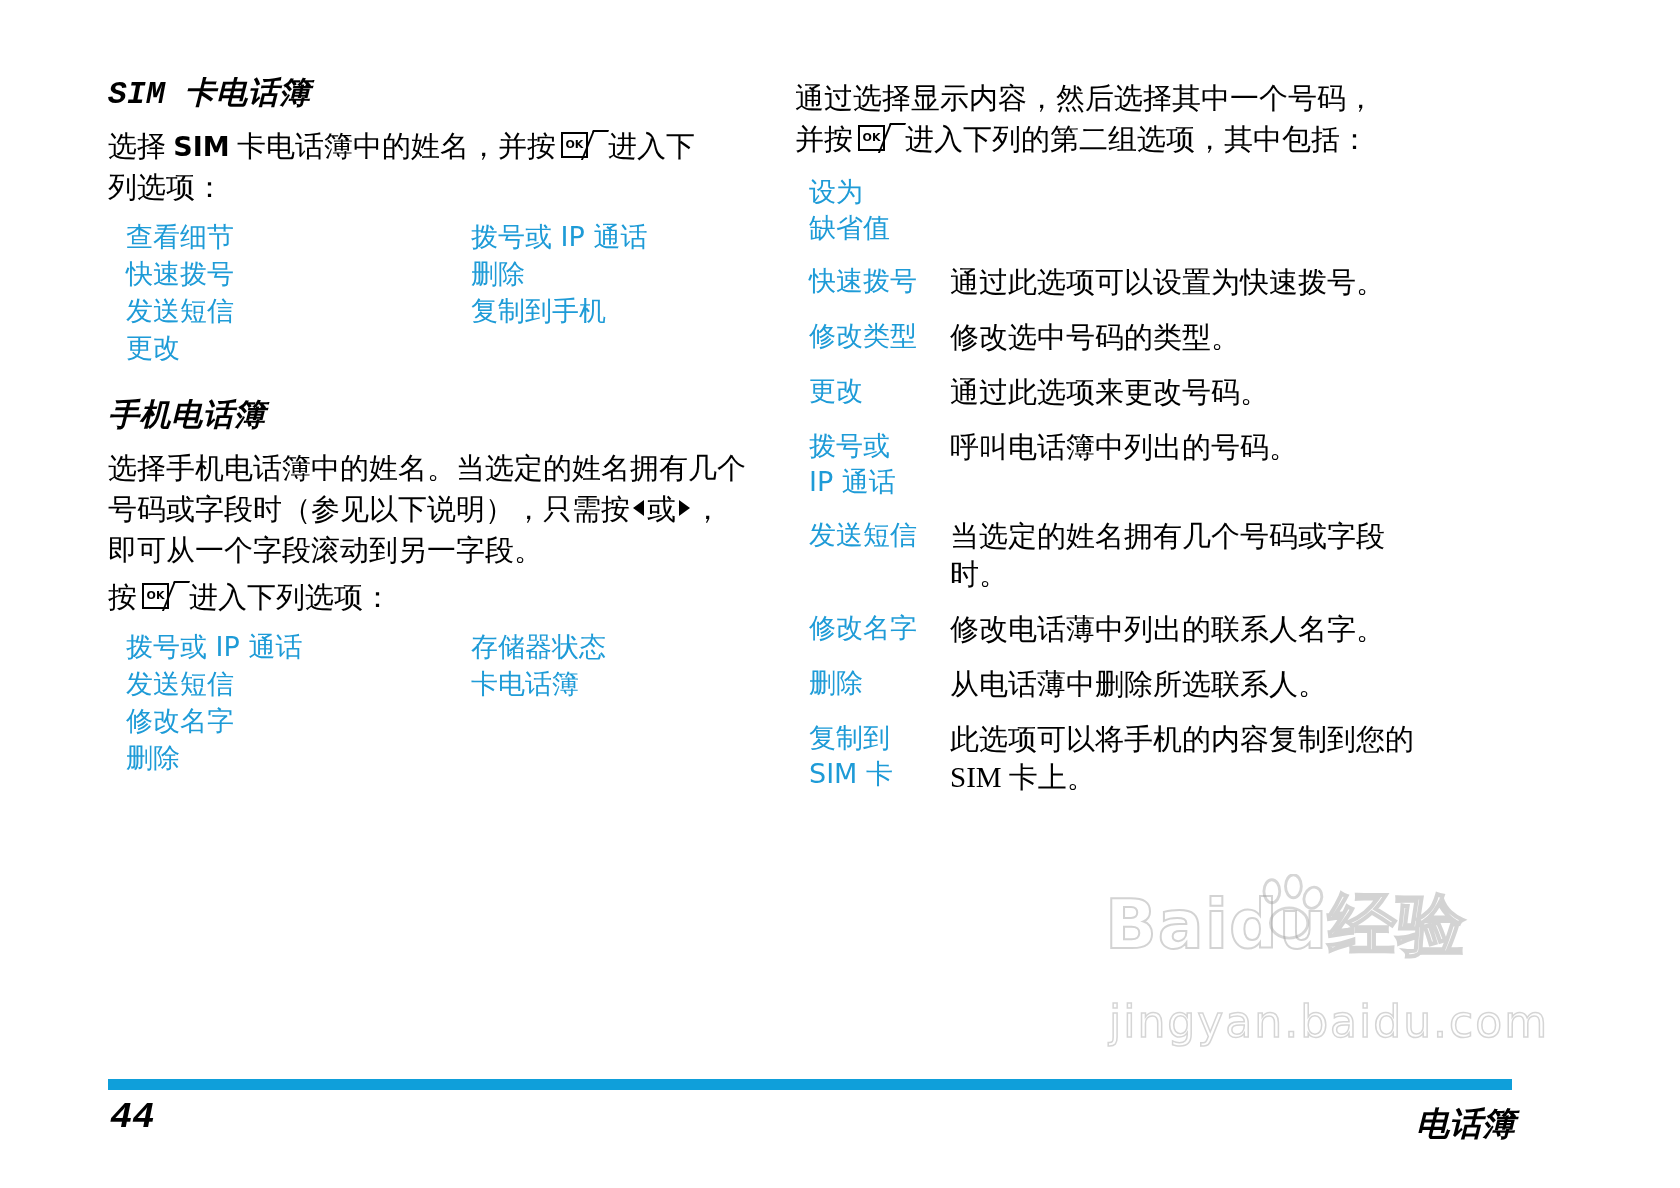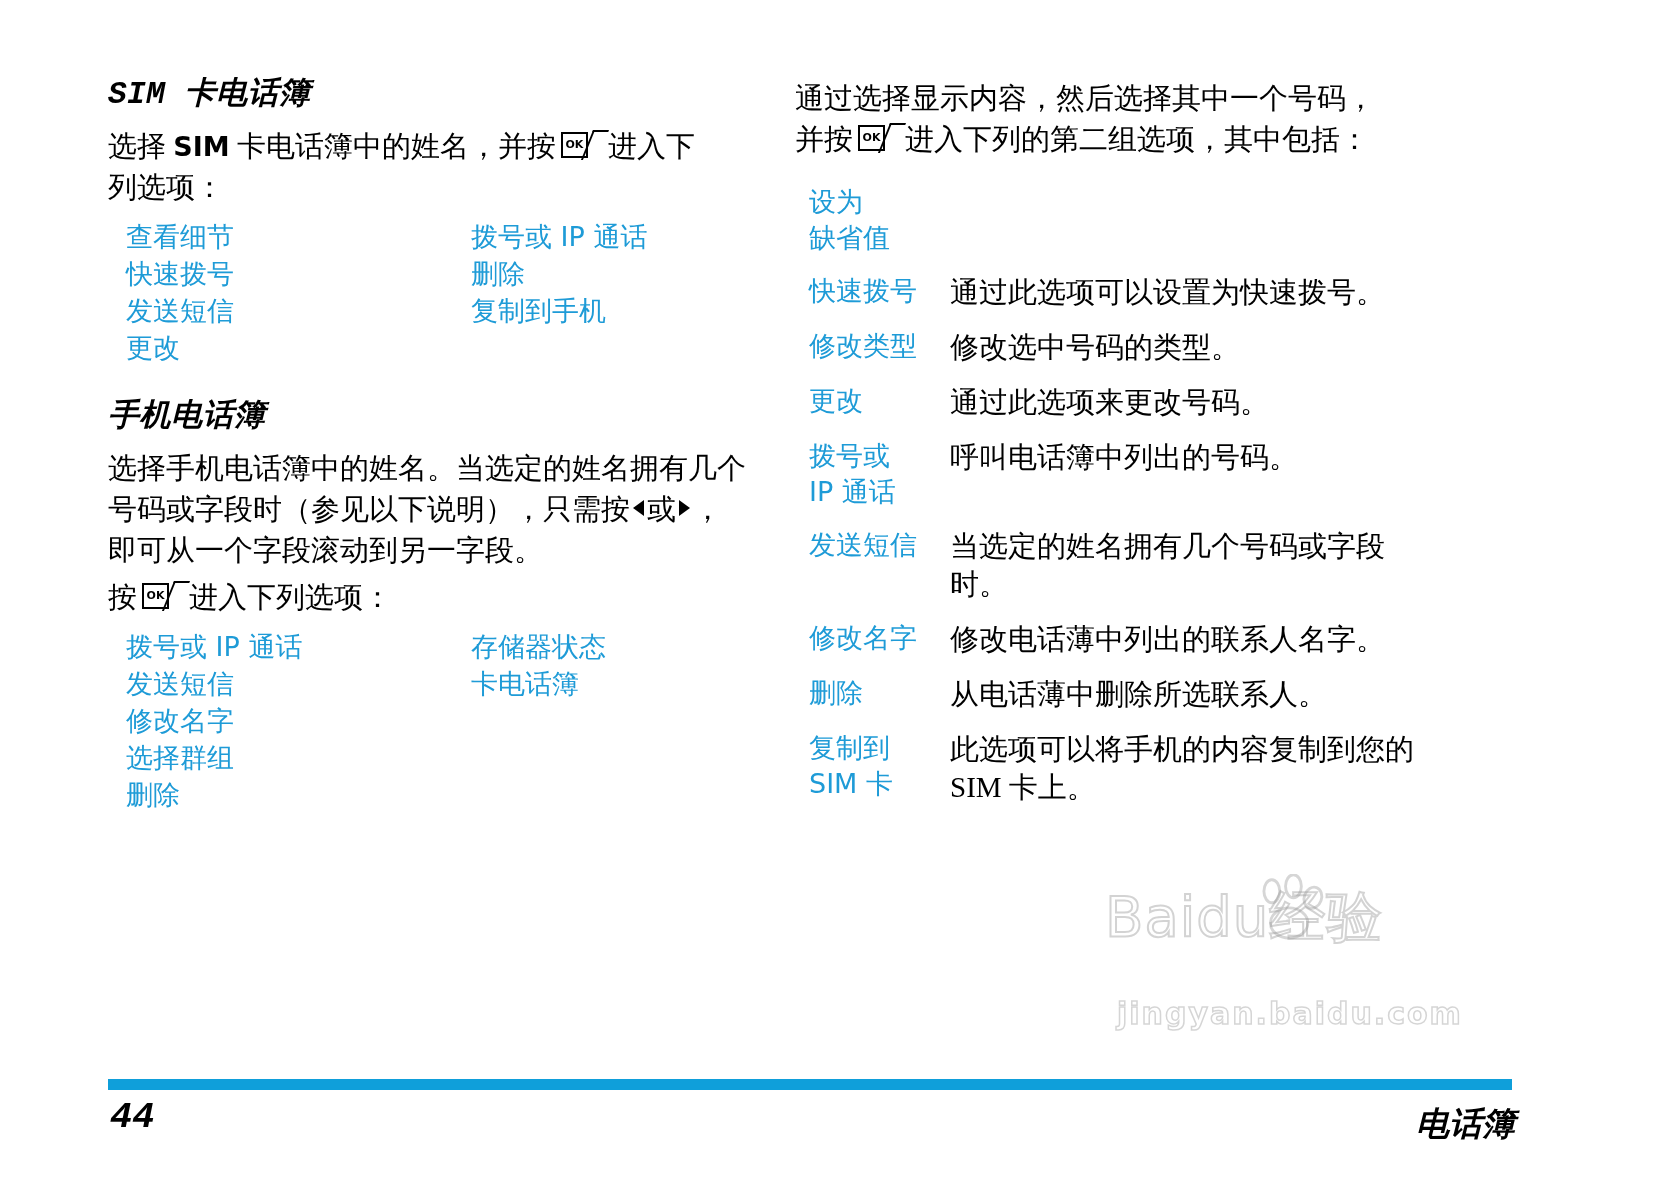--- a/index.html
+++ b/index.html
@@ -126,21 +126,21 @@
     font-family: "DejaVu Sans", sans-serif;
     font-size: 27px;
     line-height: 37px;
     color: #1e9bd7;
     white-space: nowrap;
   }
   .option-cell.c1 { width: 345px; }
   .option-cell.c2 { width: 275px; }
 
   
-  .def-list { margin-top: 24px; }
+  .def-list { margin-top: 14px; }
   .def-row {
     display: flex;
     margin-bottom: 17px;
   }
   .def-term {
     width: 155px;
     flex: 0 0 155px;
     font-family: "DejaVu Sans", sans-serif;
     font-size: 27px;
     line-height: 36px;
@@ -194,38 +194,37 @@
     top: 880px;
     width: 420px;
     height: 180px;
     pointer-events: none;
     user-select: none;
   }
   .wm-main {
     position: absolute;
     left: 0; top: 0;
     font-family: "DejaVu Sans", sans-serif;
-    font-weight: normal;
-    font-size: 56px;
+    font-weight: bold;
+    font-size: 68px;
     letter-spacing: 1px;
     color: rgba(255,255,255,0);
     -webkit-text-stroke: 2px rgba(150,150,150,0.42);
     white-space: nowrap;
   }
   .wm-sub {
     position: absolute;
-    left: 12px;
+    left: 4px;
     top: 116px;
     font-family: "DejaVu Sans", sans-serif;
-    font-size: 30px;
+    font-size: 44px;
     letter-spacing: 2px;
     color: rgba(255,255,255,0);
     -webkit-text-stroke: 1.5px rgba(150,150,150,0.40);
     white-space: nowrap;
-    font-weight: bold;
   }
   .wm-paw {
     position: absolute;
     left: 148px;
     top: -6px;
     width: 78px;
     height: 72px;
     opacity: 0.40;
   }
 </style>
@@ -276,24 +275,20 @@
       <div class="option-row">
         <div class="option-cell c1">拨号或 IP 通话</div>
         <div class="option-cell c2">存储器状态</div>
       </div>
       <div class="option-row">
         <div class="option-cell c1">发送短信</div>
         <div class="option-cell c2">卡电话簿</div>
       </div>
       <div class="option-row">
         <div class="option-cell c1">修改名字</div>
-        <div class="option-cell c2"></div>
-      </div>
-      <div class="option-row">
-        <div class="option-cell c1">选择群组</div>
         <div class="option-cell c2"></div>
       </div>
       <div class="option-row">
         <div class="option-cell c1">删除</div>
         <div class="option-cell c2"></div>
       </div>
     </div>
   </div>
 
   <div class="col col-right">

